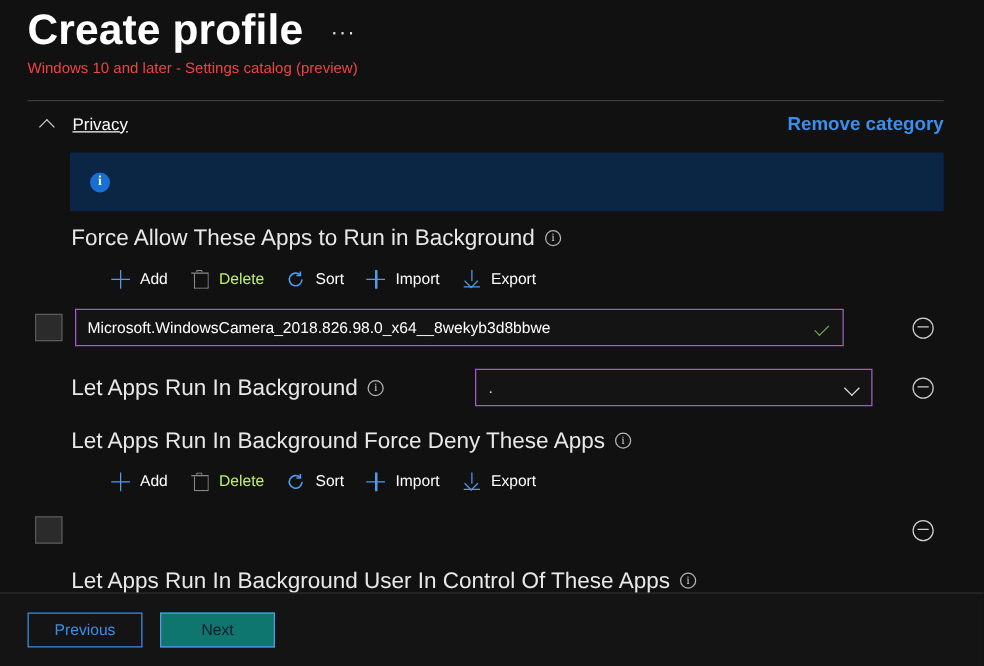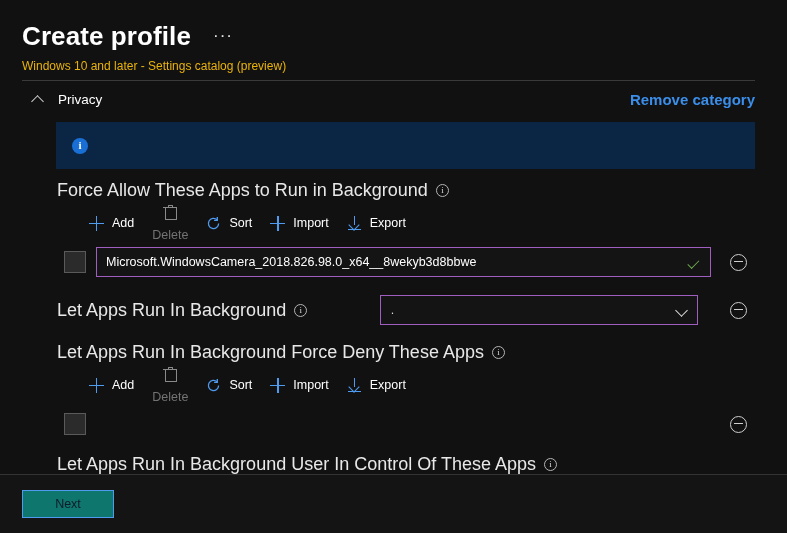--- a/index.html
+++ b/index.html
@@ -10,30 +10,30 @@
     font-family: "Liberation Sans", sans-serif;
     color: #ffffff;
     overflow: hidden;
   }
   .page { position: relative; width: 787px; height: 533px; background: #111111; }
 
   
   .header { position: absolute; left: 22px; top: 8px; right: 22px; }
   .title-row { display: flex; align-items: baseline; gap: 18px; }
   .page-title {
-    font-size: 26px; font-weight: 600; letter-spacing: .1px;
-    color: #ffffff; line-height: 32px; margin-top: 12px;
+    font-size: 34px; font-weight: 600; letter-spacing: .1px;
+    color: #ffffff; line-height: 32px;
   }
   .ellipsis-btn {
     color: #e6e6e6; font-size: 17px; line-height: 17px;
     letter-spacing: 1px; padding: 2px 4px; cursor: pointer;
     position: relative; top: -4px;
   }
   .subtitle {
-    margin-top: 6px; font-size: 12px; color: #eab308; line-height: 16px;
+    margin-top: 6px; font-size: 12px; color: #ef4444; line-height: 16px;
   }
 
   
   .divider { position: absolute; height: 1px; background: #3a3a3a; }
   .divider-top { left: 22px; right: 32px; top: 80px; }
   .divider-bottom { left: 0px; right: 0px; top: 474px; background:#333333; }
 
   
   .cat-row {
     position: absolute; left: 22px; right: 32px; top: 88px;
@@ -41,21 +41,21 @@
   }
   .chev-up {
     width: 14px; height: 14px; margin-right: 12px; margin-left: 10px;
     position: relative; cursor: pointer; flex: none;
   }
   .chev-up::before {
     content: ""; position: absolute; left: 1px; top: 5px;
     width: 8px; height: 8px; border-left: 1.3px solid #cfcfcf;
     border-top: 1.3px solid #cfcfcf; transform: rotate(45deg);
   }
-  .cat-name { font-size: 13.5px; color: #ffffff; }
+  .cat-name { font-size: 13.5px; color: #ffffff; text-decoration: underline; }
   .remove-category {
     margin-left: auto; font-size: 15px; color: #3b8eea; cursor: pointer; font-weight: bold;
   }
 
   
   .info-banner {
     position: absolute; left: 56px; top: 122px; width: 699px; height: 47px;
     background: #0b2544; display: flex; align-items: center; padding-left: 16px;
   }
   .info-icon {
@@ -81,21 +81,21 @@
     margin-left: 8px; line-height: 1; flex: none; cursor: pointer;
   }
 
   
   .toolbar { display: flex; align-items: center; padding-left: 80px; height: 30px; gap: 0; }
   .tb-btn {
     display: flex; align-items: center; gap: 8px; padding: 3px 9px;
     font-size: 12.5px; color: #ffffff; cursor: pointer; background: none;
     border: none; font-family: "Liberation Sans", sans-serif;
   }
-  .tb-btn.disabled { color: #737373; cursor: default; flex-direction: column; }
+  .tb-btn.disabled { color: #bef264; cursor: default; }
   .ic { width: 15px; height: 15px; position: relative; flex: none; }
 
   
   .ic-plus::before, .ic-plus::after {
     content: ""; position: absolute; background: #4f9bf0;
   }
   .ic-plus::before { left: 0; top: 7px; width: 15px; height: 1.4px; }
   .ic-plus::after { left: 7px; top: 0; width: 1.4px; height: 15px; }
 
   
@@ -125,21 +125,21 @@
     position: absolute; left: 3.4px; top: 5.5px; width: 8px; height: 8px;
     border-right: 1.4px solid #4f9bf0; border-bottom: 1.4px solid #4f9bf0;
     transform: rotate(45deg);
   }
   .ic-export .bar {
     position: absolute; left: 1px; top: 13.4px; width: 13px; height: 1.4px;
     background: #4f9bf0;
   }
 
   
-  .value-row { display: flex; align-items: center; height: 32px; padding-left: 64px; }
+  .value-row { display: flex; align-items: center; height: 32px; padding-left: 28px; }
   .row-check {
     width: 22px; height: 22px; border: 1px solid #5a5a5a; background: #2b2b2b;
     flex: none; margin-right: 10px; cursor: pointer;
   }
   .text-input {
     width: 615px; height: 30px; background: #141414;
     border: 1.5px solid #a05ec0; color: #ffffff;
     font-size: 12.5px; font-family: "Liberation Sans", sans-serif;
     padding: 0 30px 0 9px; outline: none;
   }
@@ -340,16 +340,17 @@
     <div class="setting-label-row">
       <span class="setting-label">Let Apps Run In Background User In Control Of These Apps</span>
       <span class="info-circle">i</span>
     </div>
 
   </div>
 
   <div class="divider divider-bottom"></div>
 
   <div class="footer">
+    <div class="btn btn-secondary">Previous</div>
     <div class="btn btn-primary">Next</div>
   </div>
 
 </div>
 
 </body></html>

